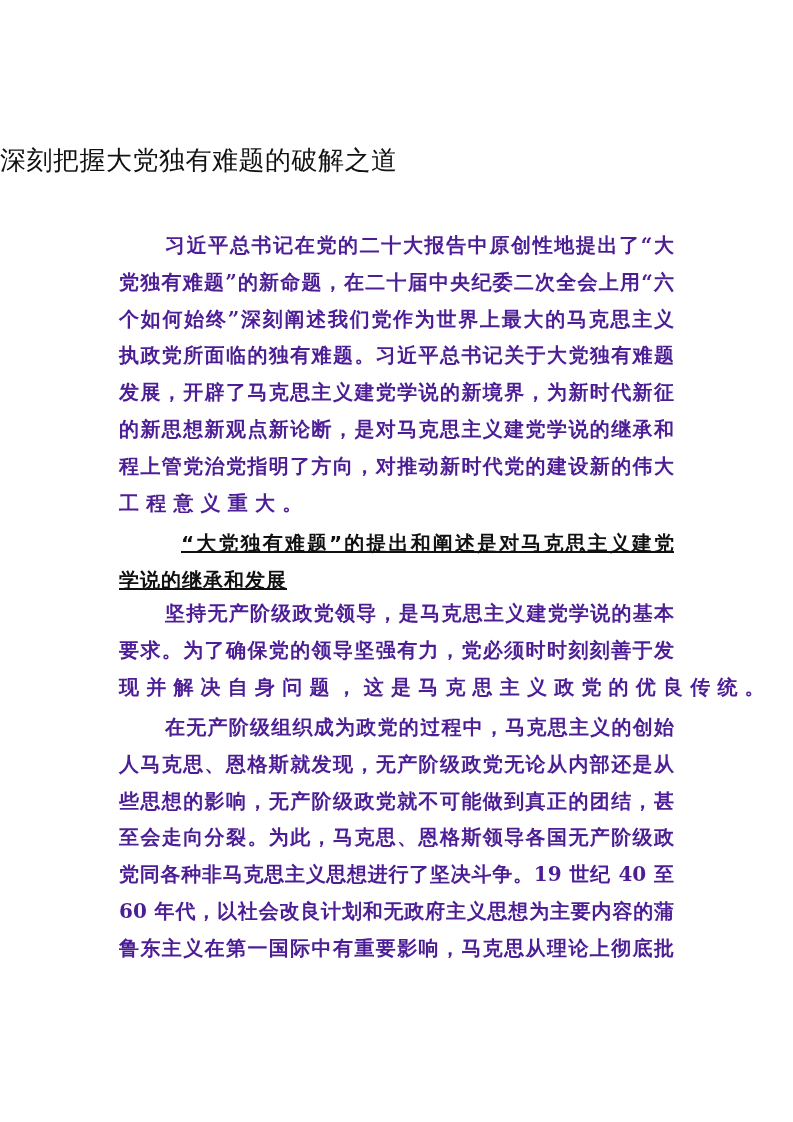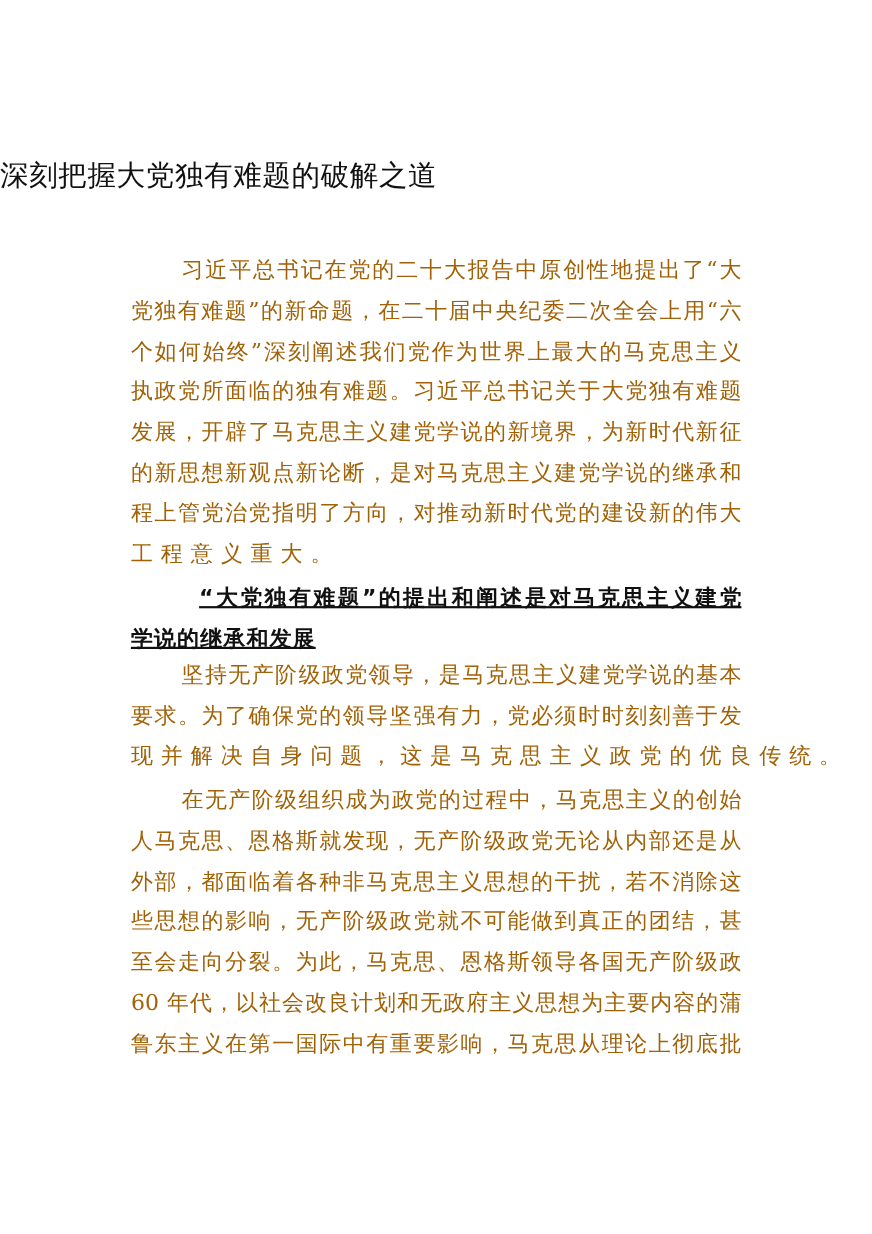--- a/index.html
+++ b/index.html
@@ -41,21 +41,22 @@
     }
     .line {
       display: block;
       height: 36.8px;
       line-height: 36.8px;
       font-size: 20px;
       text-align: justify;
       text-align-last: justify;
       white-space: nowrap;
       overflow: visible;
-      color: #a16207;
+      color: #4c1d95;
+      font-weight: bold;
     }
     .line.last {
       text-align-last: left;
       letter-spacing: 7.2px;
     }
     .line.indent { padding-left: 46px; }
     .heading .line {
       font-family: "DejaVu Sans", "Liberation Sans", sans-serif;
       font-size: 20px;
       font-weight: bold;
@@ -89,20 +90,20 @@
 
   <div class="body-text" style="top:595px;">
     <span class="line indent">坚持无产阶级政党领导，是马克思主义建党学说的基本</span>
     <span class="line">要求。为了确保党的领导坚强有力，党必须时时刻刻善于发</span>
     <span class="line last">现并解决自身问题，这是马克思主义政党的优良传统。</span>
   </div>
 
   <div class="body-text" style="top:709px;">
     <span class="line indent">在无产阶级组织成为政党的过程中，马克思主义的创始</span>
     <span class="line">人马克思、恩格斯就发现，无产阶级政党无论从内部还是从</span>
-    <span class="line">外部，都面临着各种非马克思主义思想的干扰，若不消除这</span>
     <span class="line">些思想的影响，无产阶级政党就不可能做到真正的团结，甚</span>
     <span class="line">至会走向分裂。为此，马克思、恩格斯领导各国无产阶级政</span>
+    <span class="line">党同各种非马克思主义思想进行了坚决斗争。19 世纪 40 至</span>
     <span class="line">60 年代，以社会改良计划和无政府主义思想为主要内容的蒲</span>
     <span class="line">鲁东主义在第一国际中有重要影响，马克思从理论上彻底批</span>
   </div>
 
 </div>
 
 </body></html>

